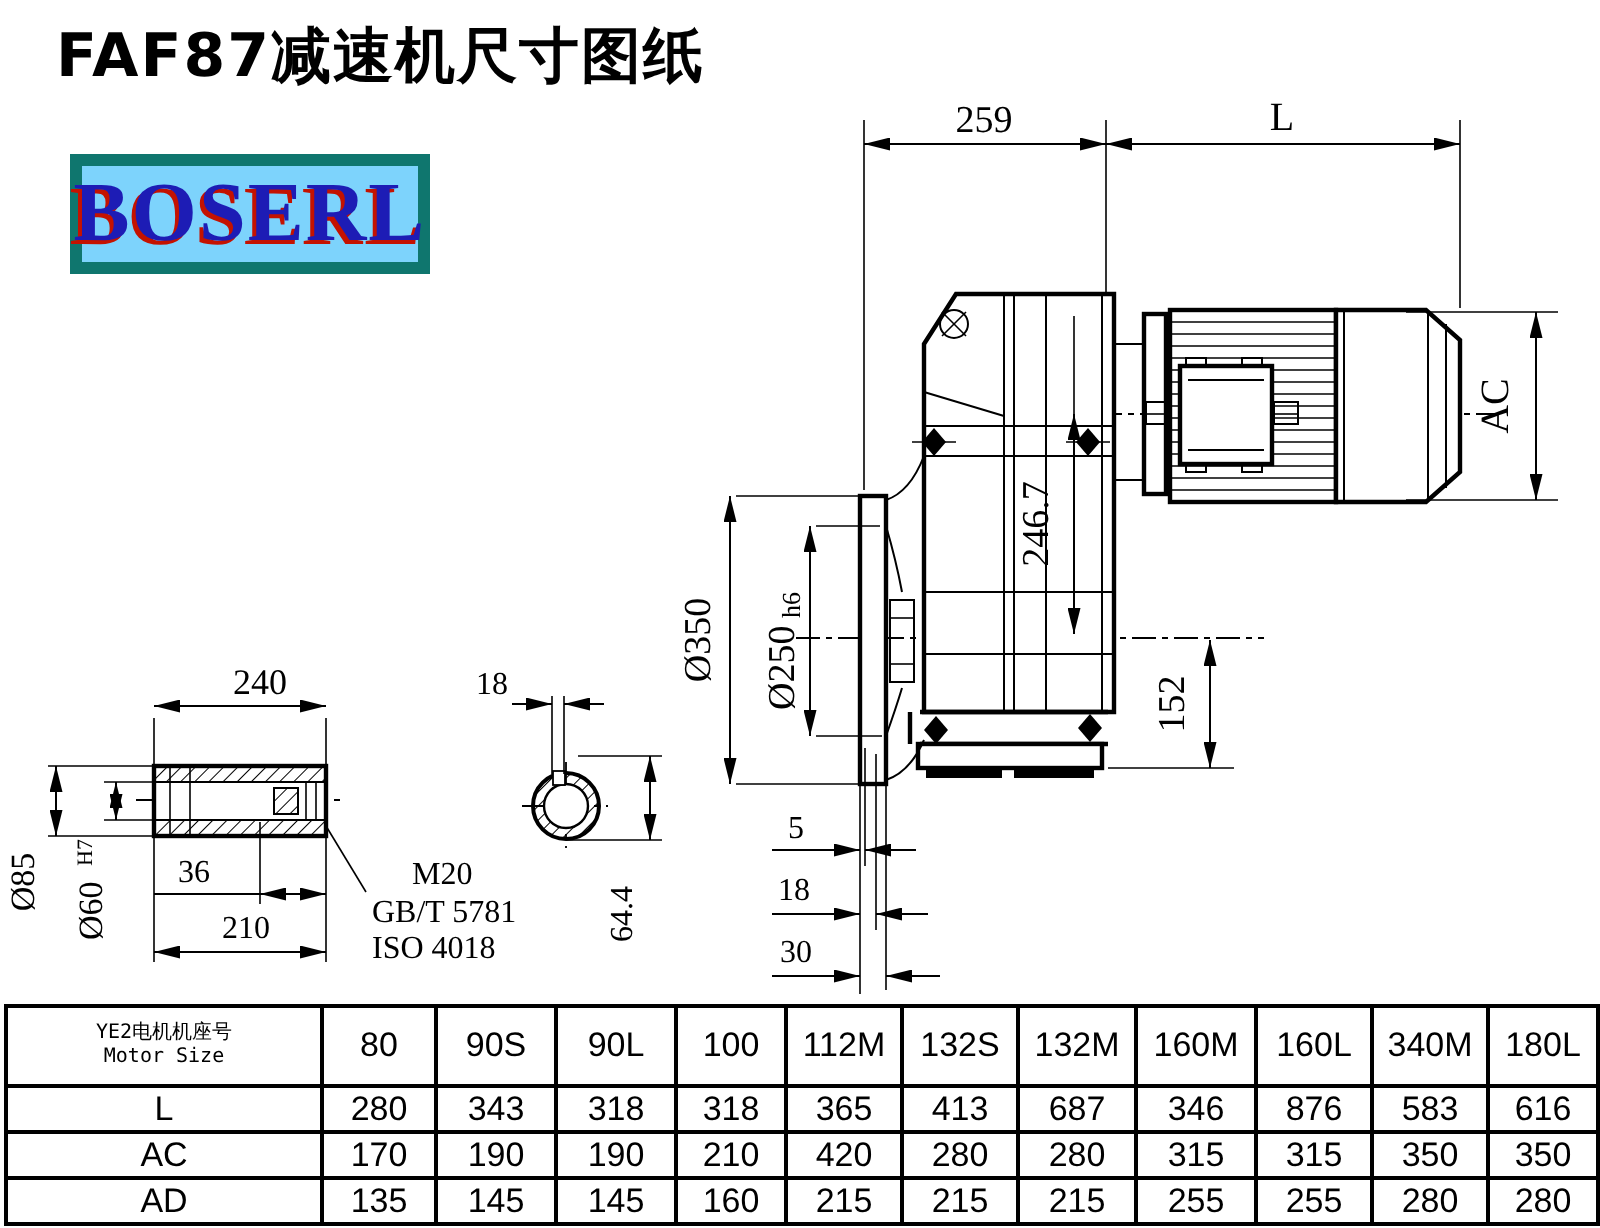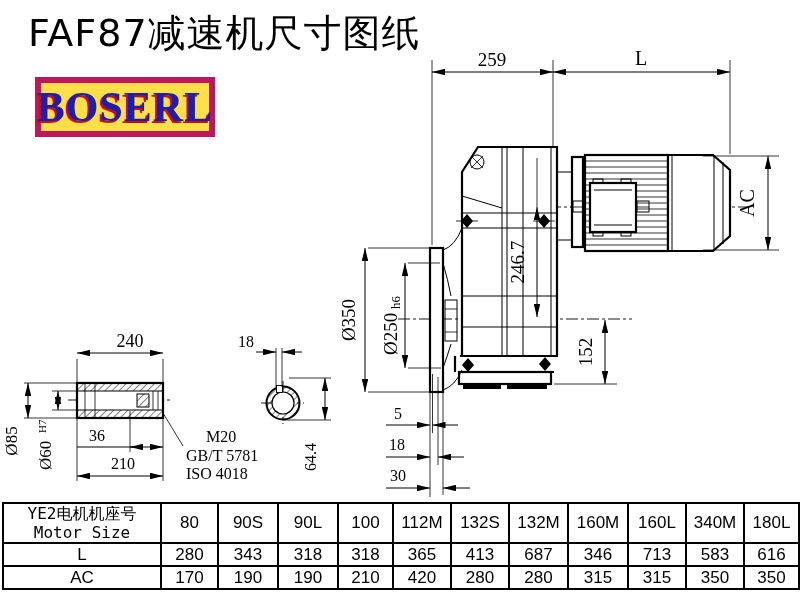--- a/index.html
+++ b/index.html
@@ -1,38 +1,38 @@
 <!DOCTYPE html>
 <html><head>
 <meta charset="utf-8">
 <style>
   html,body{margin:0;padding:0;}
   body{width:800px;height:614px;position:relative;background:#fff;overflow:hidden;
        font-family:"Liberation Sans",sans-serif;color:#000;}
   .title{position:absolute;left:28px;top:8px;font-family:"DejaVu Sans",sans-serif;
-         font-weight:normal;font-size:38px;letter-spacing:1px;white-space:nowrap;}
+         font-weight:bold;font-size:30px;letter-spacing:1px;white-space:nowrap;}
   .logo{position:absolute;left:35px;top:77px;width:168px;height:48px;
-        border:6px solid #be185d;background:#fde047;display:flex;align-items:center;justify-content:center;}
+        border:6px solid #0f766e;background:#7dd3fc;display:flex;align-items:center;justify-content:center;}
   .logo span{font-family:"Liberation Serif",serif;font-weight:bold;font-size:42px;line-height:1;
              color:#1d1cb5;text-shadow:-2px 2px 0 #c41200;letter-spacing:1px;}
   svg.draw{position:absolute;left:0;top:0;}
   svg text{fill:#000;font-family:"Liberation Serif",serif;}
   .ol{stroke:#000;stroke-width:2.2;fill:#fff;}
   .ol2{stroke:#000;stroke-width:2.2;fill:none;}
   .tl{stroke:#000;stroke-width:1;fill:none;}
   .xl{stroke:#000;stroke-width:0.8;fill:none;}
   .dl{stroke:#000;stroke-width:1;fill:none;}
   .cl{stroke:#000;stroke-width:0.9;fill:none;stroke-dasharray:12 3 3 3;}
   .blk{fill:#000;stroke:none;}
   table.mt{position:absolute;left:2px;top:502px;width:796px;border-collapse:collapse;
            table-layout:fixed;text-align:center;font-size:17px;}
   table.mt td,table.mt th{border:2px solid #000;padding:0;font-weight:normal;overflow:hidden;}
   table.mt tr.hdr th{height:38px;}
   table.mt tr.d td{height:21px;}
-  .hc{font-family:"DejaVu Sans Mono",monospace;font-size:16px;line-height:1.2;}
+  .hc{font-family:"DejaVu Sans Mono",monospace;font-size:10px;line-height:1.2;}
 </style>
 </head>
 <body>
 
 <div class="title">FAF87减速机尺寸图纸</div>
 
 <div class="logo">
   <span>BOSERL</span>
 </div>
 
@@ -298,32 +298,46 @@
   <tr class="d">
     <td>L</td>
     <td>280</td>
     <td>343</td>
     <td>318</td>
     <td>318</td>
     <td>365</td>
     <td>413</td>
     <td>687</td>
     <td>346</td>
-    <td>713</td>
+    <td>876</td>
     <td>583</td>
     <td>616</td>
   </tr>
   <tr class="d">
     <td>AC</td>
     <td>170</td>
     <td>190</td>
     <td>190</td>
     <td>210</td>
     <td>420</td>
     <td>280</td>
     <td>280</td>
     <td>315</td>
     <td>315</td>
     <td>350</td>
     <td>350</td>
   </tr>
+  <tr class="d">
+    <td>AD</td>
+    <td>135</td>
+    <td>145</td>
+    <td>145</td>
+    <td>160</td>
+    <td>215</td>
+    <td>215</td>
+    <td>215</td>
+    <td>255</td>
+    <td>255</td>
+    <td>280</td>
+    <td>280</td>
+  </tr>
 </tbody>
   </table>
 
 </body></html>

